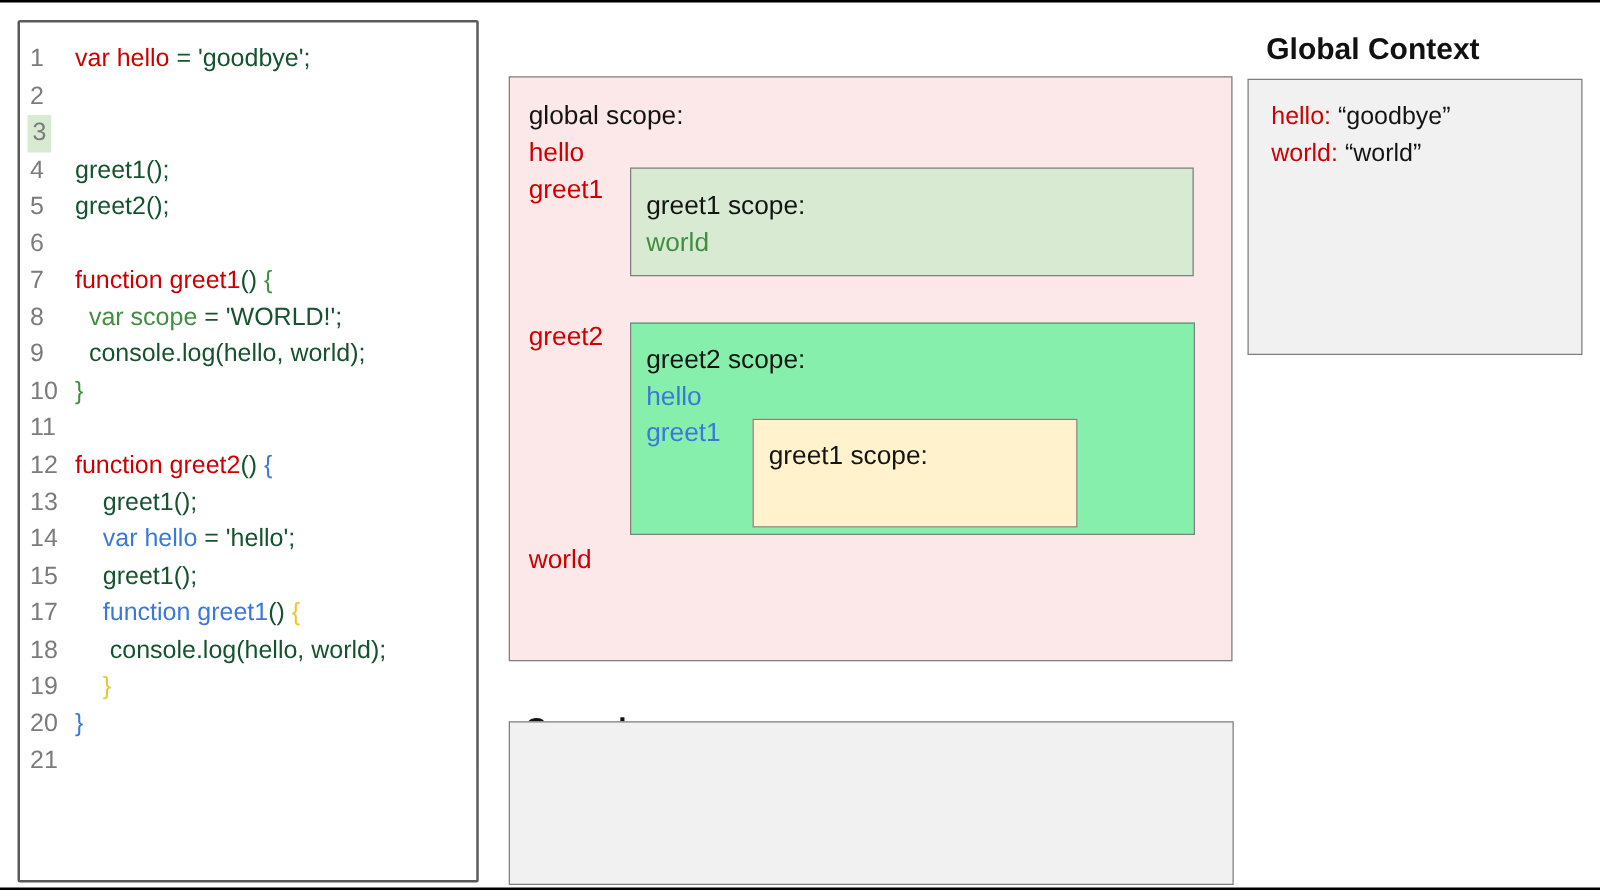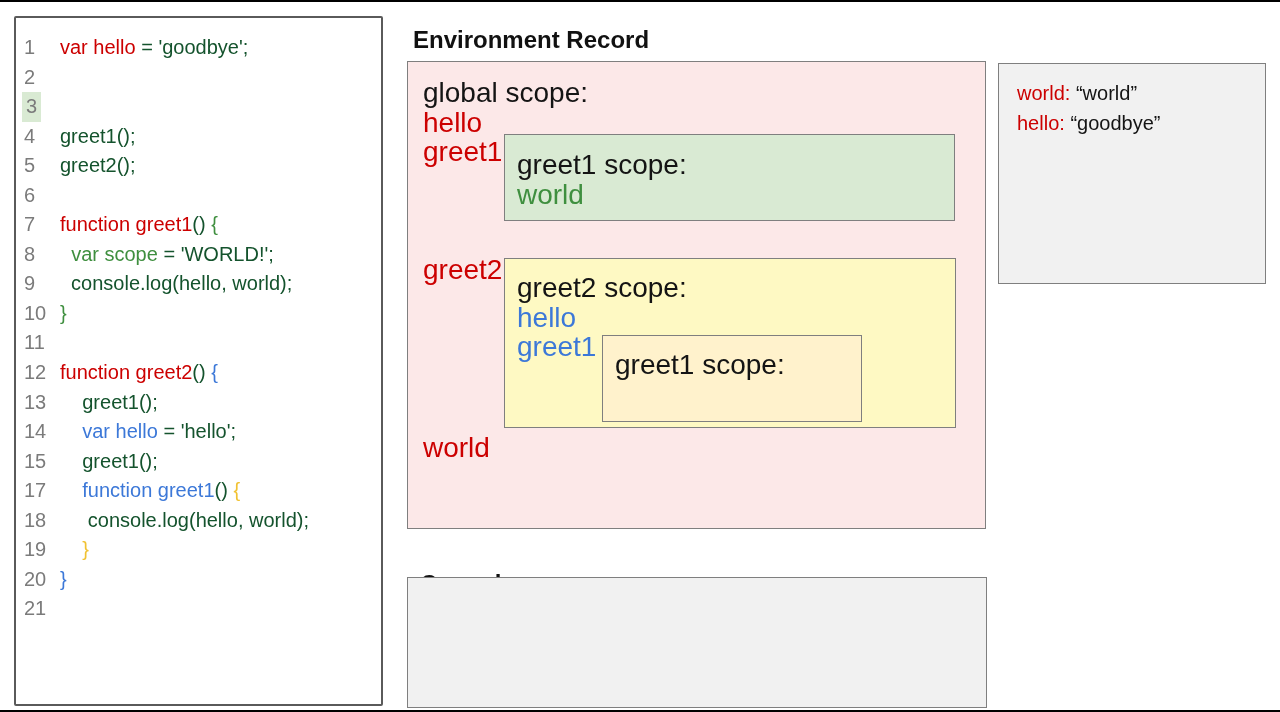--- a/index.html
+++ b/index.html
@@ -19,28 +19,28 @@
   .c-green{color:#3f8f3f;}
   .c-blue{color:#3c78d8;}
   .c-yellow{color:#f1c232;}
   .c-black{color:#14532d;}
 
   
   .section-title{position:absolute;font-size:24px;font-weight:bold;color:#111;line-height:1.1;}
 
   
   .global-scope-box{position:absolute;left:407px;top:59px;width:579px;height:468px;box-sizing:border-box;
-                    background:#fce8e8;border:1.5px solid #7f7f7f;font-size:28px;color:#141414;}
+                    background:#fce8e8;border:1.5px solid #7f7f7f;font-size:21px;color:#141414;}
   .gs-head{padding:16px 0 0 15px;line-height:29.5px;}
   .scope-label-red{color:#cc0000;}
   .abs-label{position:absolute;left:15px;line-height:29.5px;text-align:center;}
   .greet1-scope-box{position:absolute;left:96px;top:72px;width:451px;height:87px;box-sizing:border-box;
                     background:#d9ead3;border:1.5px solid #7f7f7f;padding:15px 0 0 12px;line-height:29.5px;}
   .greet2-scope-box{position:absolute;left:96px;top:196px;width:452px;height:170px;box-sizing:border-box;
-                    background:#fef9c3;border:1.5px solid #7f7f7f;padding:14px 0 0 12px;line-height:29.5px;}
+                    background:#86efac;border:1.5px solid #7f7f7f;padding:14px 0 0 12px;line-height:29.5px;}
   .inner-greet1-scope-box{position:absolute;left:97px;top:76px;width:260px;height:87px;box-sizing:border-box;
                     background:#fff2cc;border:1.5px solid #7f7f7f;padding:14px 0 0 12px;line-height:29.5px;}
   .v-green{color:#3f8f3f;}
   .v-blue{color:#3c78d8;}
 
   
   .console-box{position:absolute;left:407px;top:575px;width:580px;height:131px;box-sizing:border-box;
                background:#f1f1f1;border:1.5px solid #7f7f7f;}
   .global-context-box{position:absolute;left:998px;top:61px;width:268px;height:221px;box-sizing:border-box;
                background:#f1f1f1;border:1.5px solid #7f7f7f;font-size:20px;padding:15px 0 0 18px;line-height:29.5px;color:#141414;}
@@ -129,21 +129,20 @@
           <span class="line-num"><span>20</span></span>
           <span class="code-text"><span class="c-blue">}</span></span>
         </div>
         <div class="code-line">
           <span class="line-num"><span>21</span></span>
           <span class="code-text"></span>
         </div>
       </div>
   </div>
 
-  <div class="section-title" style="left:413px;top:25px;">Environment Record</div>
 
   <div class="global-scope-box">
     <div class="gs-head">
       <div>global scope:</div>
       <div class="scope-label-red">hello</div>
       <div class="scope-label-red">greet1</div>
     </div>
 
     <div class="abs-label scope-label-red" style="top:193px;">greet2</div>
     <div class="abs-label scope-label-red" style="top:371px;">world</div>
@@ -160,24 +159,25 @@
 
       <div class="inner-greet1-scope-box">
         <div>greet1 scope:</div>
       </div>
     </div>
   </div>
 
   <div class="section-title" style="left:420px;top:542px;margin-top:27px;">Console</div>
   <div class="console-box"></div>
 
+  <div class="section-title" style="left:1013px;top:25px;">Global Context</div>
   <div class="global-context-box">
+    <div>
+      <span class="gc-name">hello:</span>
+      <span class="gc-value">“goodbye”</span>
+    </div>
     <div>
       <span class="gc-name">world:</span>
       <span class="gc-value">“world”</span>
-    </div>
-    <div>
-      <span class="gc-name">hello:</span>
-      <span class="gc-value">“goodbye”</span>
     </div>
   </div>
 
 </div>
 
 </body></html>

